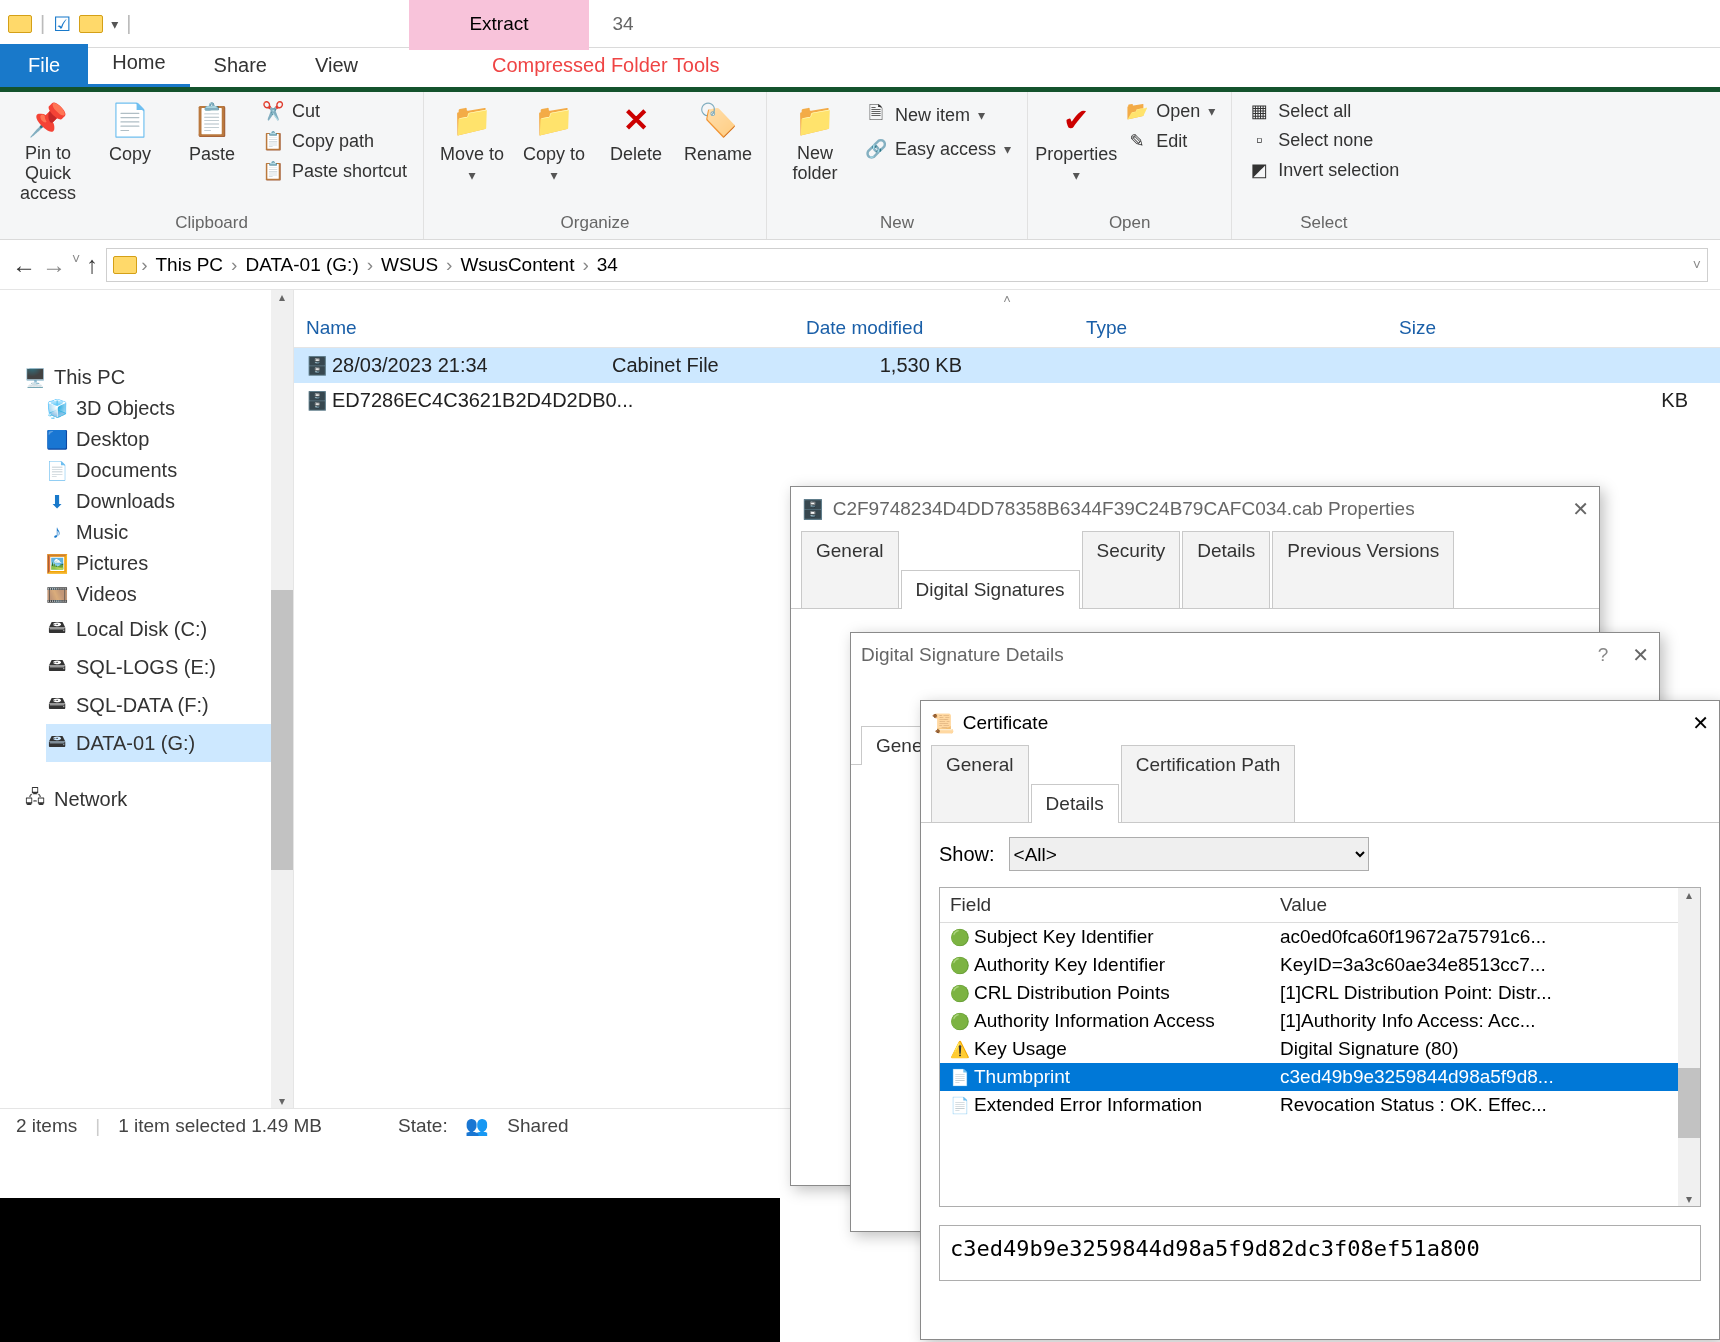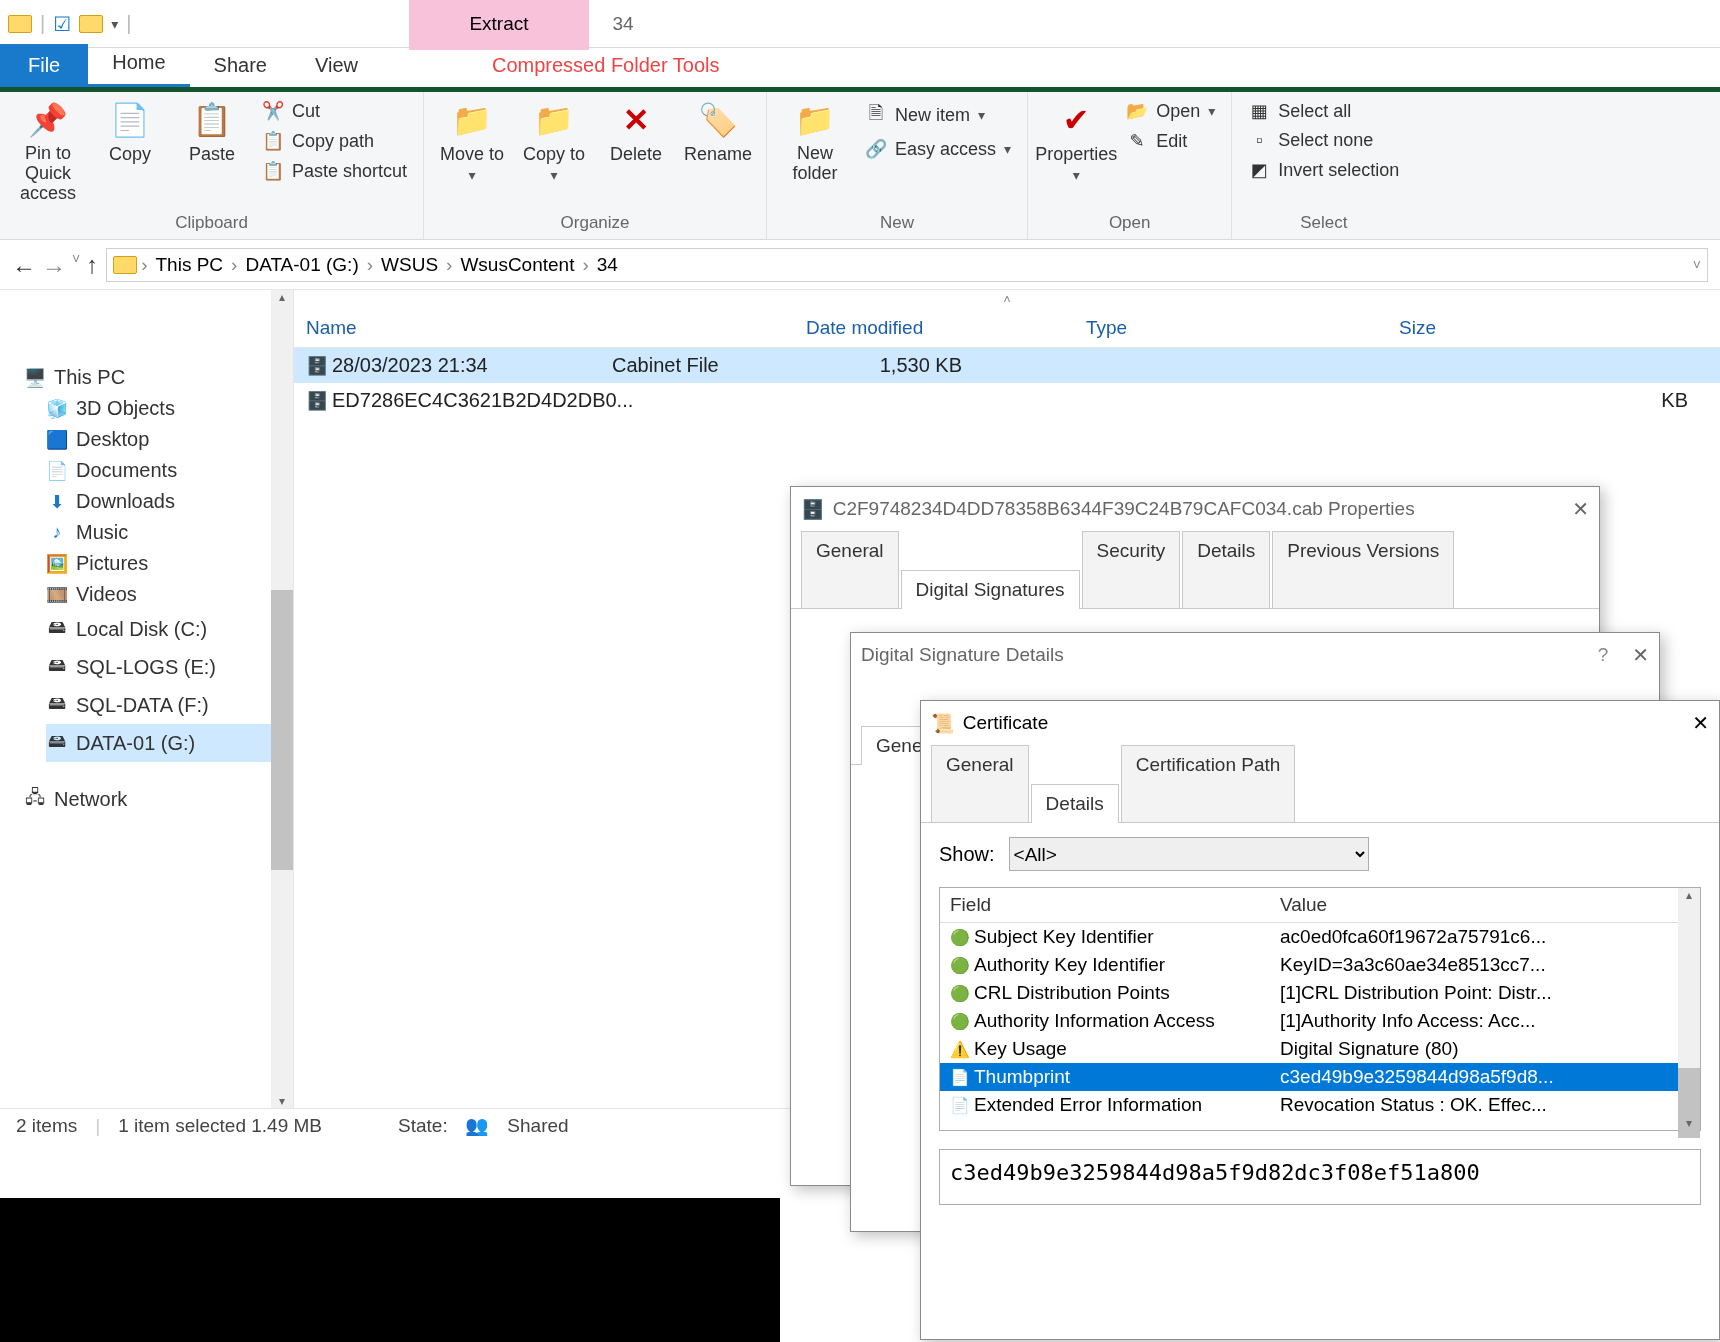--- a/index.html
+++ b/index.html
@@ -73,21 +73,21 @@
 .dialog { position: absolute; background: #fff; border: 1px solid #8a8a8a; box-shadow: 4px 4px 14px rgba(0,0,0,.25); }
 .dlg-title { height: 44px; display: flex; align-items: center; justify-content: space-between; padding: 0 10px; font-size: 19px; color: #666; }
 .dlg-title .x { font-size: 20px; color: #666; }
 .tabs { display: flex; border-bottom: 1px solid #c9c9c9; padding: 0 10px; }
 .tab { padding: 8px 14px; font-size: 19px; color: #333; background: #f3f3f3; border: 1px solid #c9c9c9; border-bottom: none; margin-right: 2px; }
 .tab.active { background: #fff; position: relative; top: 1px; margin-top: 38px; }
 
 .cert-body { padding: 14px 18px; }
 .show-row { display: flex; align-items: center; gap: 14px; font-size: 20px; margin-bottom: 16px; }
 .show-row select { width: 360px; height: 34px; font-size: 19px; border: 1px solid #adadad; background: #efefef; }
-.listbox { border: 1px solid #adadad; height: 244px; position: relative; }
+.listbox { border: 1px solid #adadad; height: 320px; position: relative; }
 .listbox .hdr { display: flex; background: #fff; border-bottom: 1px solid #dcdcdc; font-size: 19px; padding: 6px 10px; color: #333; }
 .lh-field { width: 330px; }
 .lh-value { flex: 1; }
 .listrows { overflow: hidden; }
 .lrow { display: flex; padding: 3px 10px; font-size: 19px; align-items: center; }
 .lrow .ico { width: 24px; font-size: 16px; }
 .lrow .f { width: 306px; white-space: nowrap; overflow: hidden; text-overflow: ellipsis; }
 .lrow .v { flex: 1; white-space: nowrap; overflow: hidden; text-overflow: ellipsis; }
 .lrow.sel { background: #0078d7; color: #fff; }
 .lrow.sel .v { color:#fff; }

